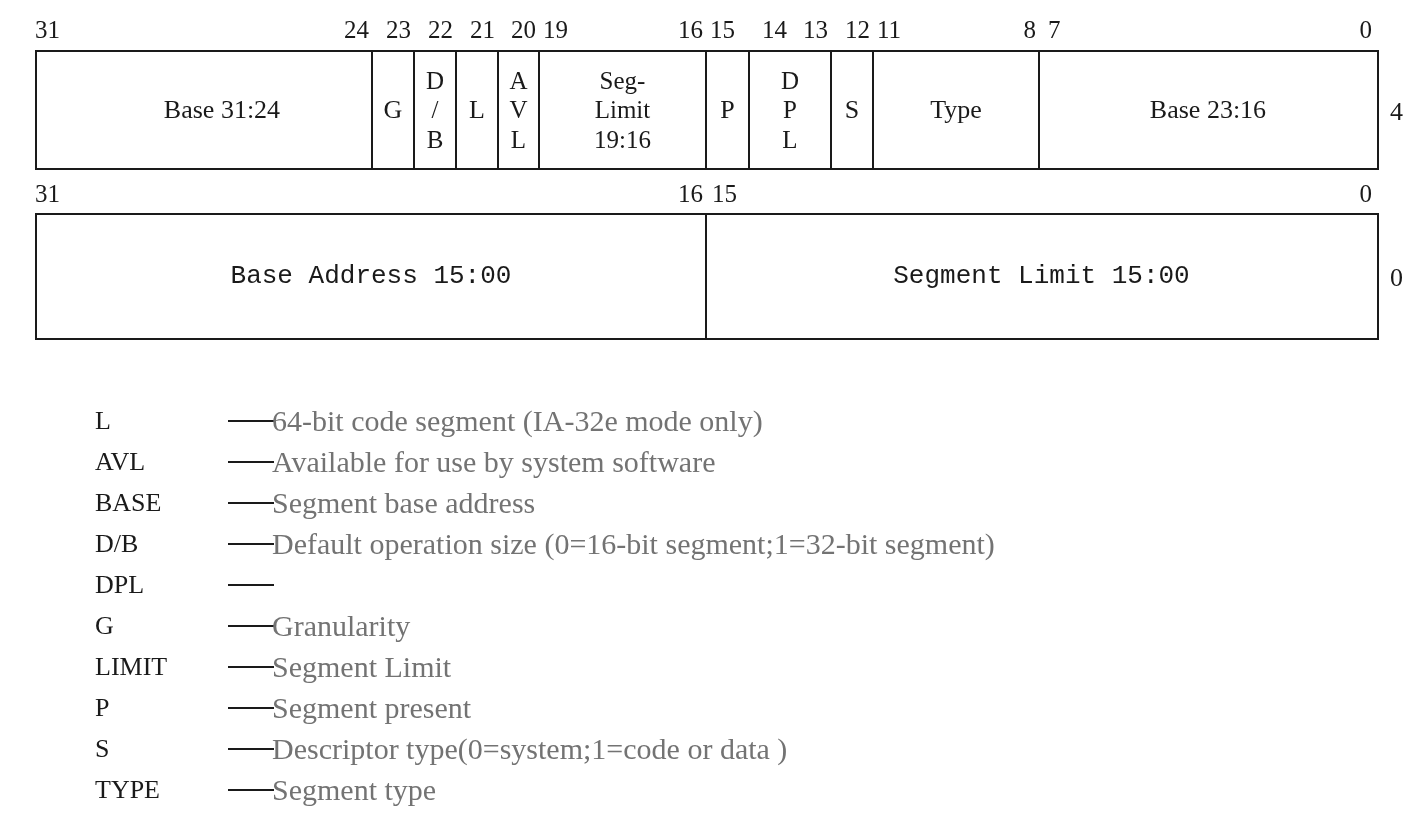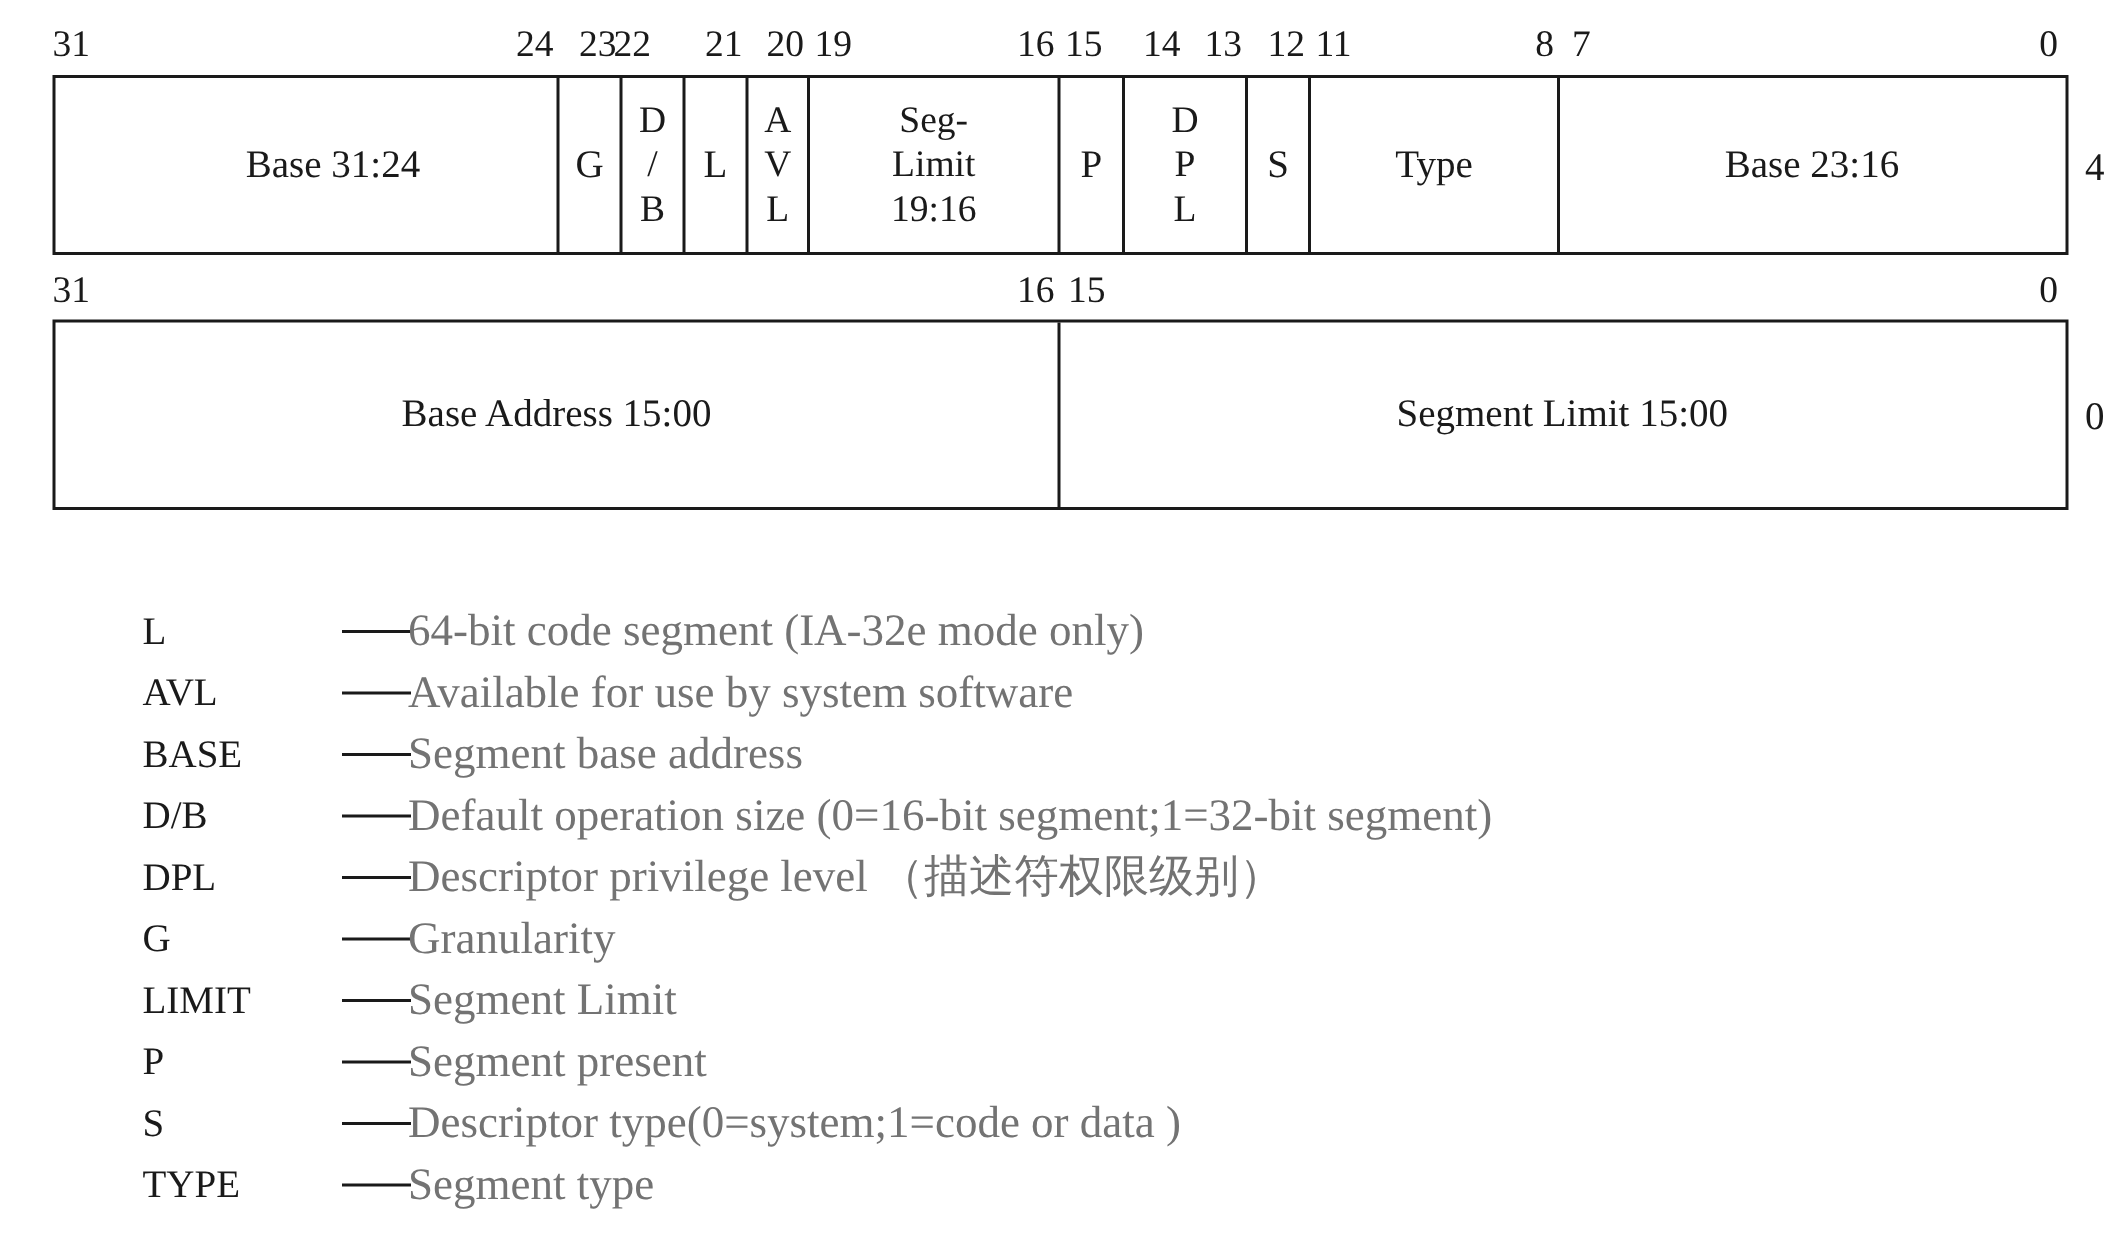--- a/index.html
+++ b/index.html
@@ -109,21 +109,21 @@
   }
 </style>
 </head>
 <body>
 
 <div id="diagram-root">
     <div class="bitrow" style="top: 12px;">
       <span class="bitnum l" style="left: 35px;">31</span>
       <span class="bitnum r" style="left: 311px; width: 58px;">24</span>
       <span class="bitnum r" style="left: 353px; width: 58px;">23</span>
-      <span class="bitnum r" style="left: 376px; width: 58px; margin-top: 40px;">22</span>
+      <span class="bitnum r" style="left: 395px; width: 58px; margin-top: 40px;">22</span>
       <span class="bitnum r" style="left: 437px; width: 58px;">21</span>
       <span class="bitnum r" style="left: 478px; width: 58px;">20</span>
       <span class="bitnum l" style="left: 543px;">19</span>
       <span class="bitnum r" style="left: 645px; width: 58px;">16</span>
       <span class="bitnum l" style="left: 710px;">15</span>
       <span class="bitnum r" style="left: 729px; width: 58px; margin-top: 25px;">14</span>
       <span class="bitnum r" style="left: 770px; width: 58px;">13</span>
       <span class="bitnum r" style="left: 812px; width: 58px;">12</span>
       <span class="bitnum l" style="left: 877px;">11</span>
       <span class="bitnum r" style="left: 978px; width: 58px;">8</span>
@@ -151,21 +151,21 @@
       <div class="cell" style="width: 166px; flex: 0 0 166px;">Type</div>
       <div class="cell" style="width: 336px; flex: 0 0 336px;">Base 23:16</div>
     </div>
     <div class="offset" style="left: 1390px; top: 98px;">4</div>
     <div class="bitrow" style="top: 176px;">
       <span class="bitnum l" style="left: 35px;">31</span>
       <span class="bitnum r" style="left: 645px; width: 58px;">16</span>
       <span class="bitnum l" style="left: 712px;">15</span>
       <span class="bitnum r" style="left: 1314px; width: 58px;">0</span>
     </div>
-    <div class="dbox" style="left: 35px; top: 213px; height: 127px; width: 1344px;">
+    <div class="dbox" style="left: 35px; top: 213px; height: 127px; width: 1344px; font-family: Liberation Mono, monospace;">
       <div class="cell" style="width: 670px; flex: 0 0 670px;">Base Address  15:00</div>
       <div class="cell" style="width: 669px; flex: 0 0 669px;">Segment Limit 15:00</div>
     </div>
     <div class="offset" style="left: 1390px; top: 264px;">0</div>
   </div>
 
 <div class="legend" id="legend-root">
     <div class="legrow">
       <span class="legkey">L</span>
       <span class="legdash"></span>
@@ -182,21 +182,20 @@
       <span class="legdesc">Segment base address</span>
     </div>
     <div class="legrow">
       <span class="legkey">D/B</span>
       <span class="legdash"></span>
       <span class="legdesc">Default operation size (0=16-bit segment;1=32-bit segment)</span>
     </div>
     <div class="legrow">
       <span class="legkey">DPL</span>
       <span class="legdash"></span>
-      <span class="legdesc">Descriptor privilege level （描述符权限级别）</span>
     </div>
     <div class="legrow">
       <span class="legkey">G</span>
       <span class="legdash"></span>
       <span class="legdesc">Granularity</span>
     </div>
     <div class="legrow">
       <span class="legkey">LIMIT</span>
       <span class="legdash"></span>
       <span class="legdesc">Segment Limit</span>

